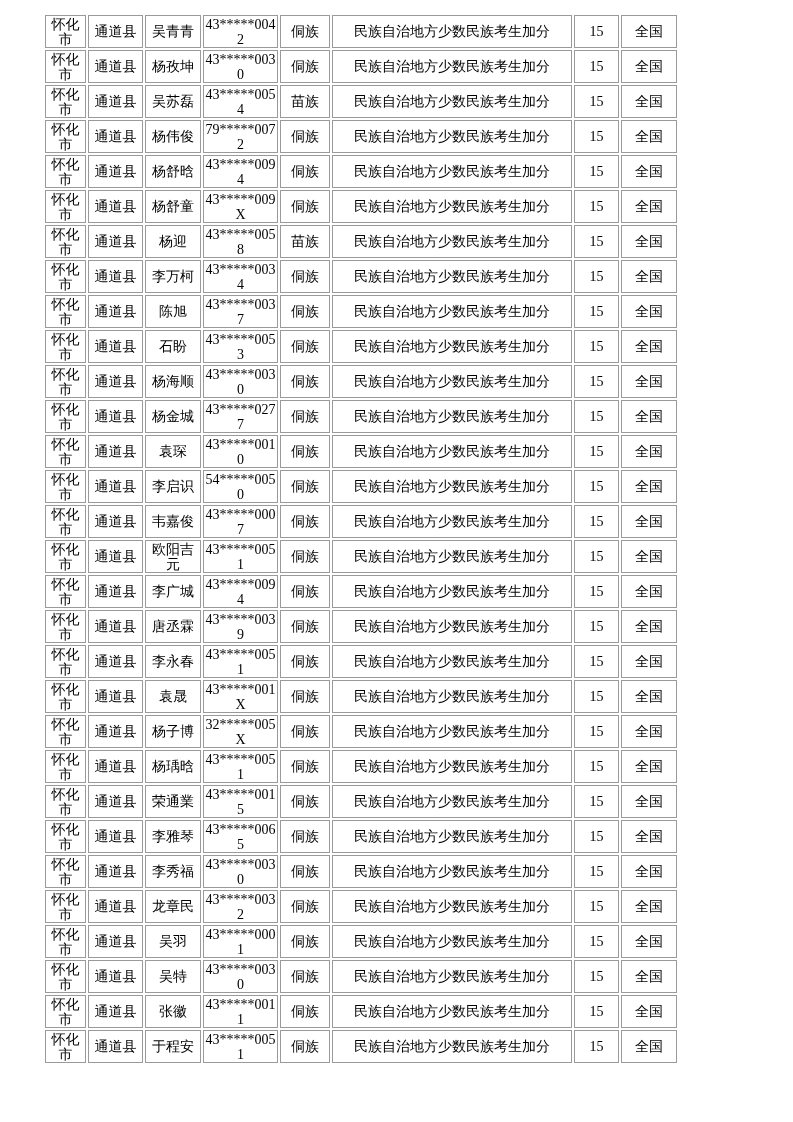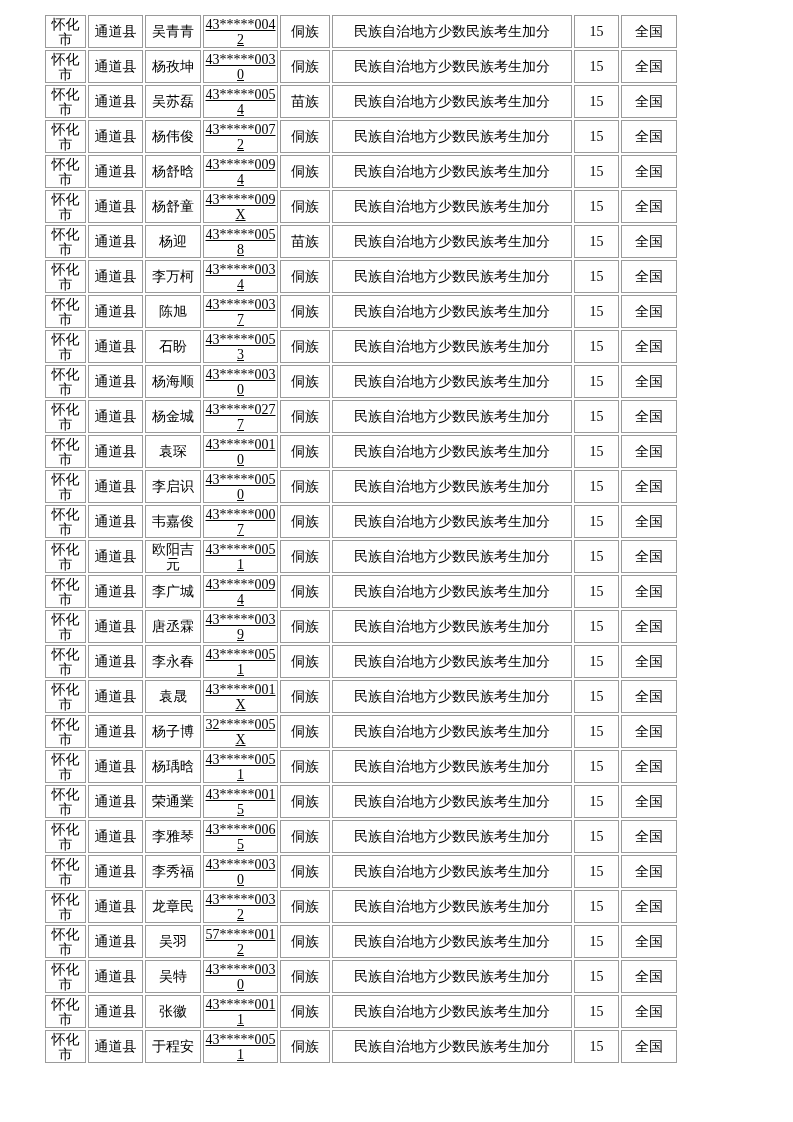--- a/index.html
+++ b/index.html
@@ -30,21 +30,20 @@
     padding: 0;
     text-align: center;
     vertical-align: middle;
     font-size: 14px;
     line-height: 15px;
     overflow: hidden;
   }
   td.c-id {
     word-break: break-all;
     letter-spacing: 0;
-    text-decoration: underline;
   }
 </style>
 </head>
 <body>
 
 <div>
   <table class="roster">
     <colgroup>
       <col style="width:41px">
       <col style="width:55px">
@@ -83,21 +82,21 @@
     <td class="c-id">43*****0054</td>
     <td class="c-ethnicity">苗族</td>
     <td class="c-reason">民族自治地方少数民族考生加分</td>
     <td class="c-points">15</td>
     <td class="c-scope">全国</td>
   </tr>
         <tr>
     <td class="c-city">怀化市</td>
     <td class="c-county">通道县</td>
     <td class="c-name">杨伟俊</td>
-    <td class="c-id">43*****0072</td>
+    <td class="c-id">79*****0072</td>
     <td class="c-ethnicity">侗族</td>
     <td class="c-reason">民族自治地方少数民族考生加分</td>
     <td class="c-points">15</td>
     <td class="c-scope">全国</td>
   </tr>
         <tr>
     <td class="c-city">怀化市</td>
     <td class="c-county">通道县</td>
     <td class="c-name">杨舒晗</td>
     <td class="c-id">43*****0094</td>
@@ -183,21 +182,21 @@
     <td class="c-id">43*****0010</td>
     <td class="c-ethnicity">侗族</td>
     <td class="c-reason">民族自治地方少数民族考生加分</td>
     <td class="c-points">15</td>
     <td class="c-scope">全国</td>
   </tr>
         <tr>
     <td class="c-city">怀化市</td>
     <td class="c-county">通道县</td>
     <td class="c-name">李启识</td>
-    <td class="c-id">43*****0050</td>
+    <td class="c-id">54*****0050</td>
     <td class="c-ethnicity">侗族</td>
     <td class="c-reason">民族自治地方少数民族考生加分</td>
     <td class="c-points">15</td>
     <td class="c-scope">全国</td>
   </tr>
         <tr>
     <td class="c-city">怀化市</td>
     <td class="c-county">通道县</td>
     <td class="c-name">韦嘉俊</td>
     <td class="c-id">43*****0007</td>
@@ -313,21 +312,21 @@
     <td class="c-id">43*****0032</td>
     <td class="c-ethnicity">侗族</td>
     <td class="c-reason">民族自治地方少数民族考生加分</td>
     <td class="c-points">15</td>
     <td class="c-scope">全国</td>
   </tr>
         <tr>
     <td class="c-city">怀化市</td>
     <td class="c-county">通道县</td>
     <td class="c-name">吴羽</td>
-    <td class="c-id">57*****0012</td>
+    <td class="c-id">43*****0001</td>
     <td class="c-ethnicity">侗族</td>
     <td class="c-reason">民族自治地方少数民族考生加分</td>
     <td class="c-points">15</td>
     <td class="c-scope">全国</td>
   </tr>
         <tr>
     <td class="c-city">怀化市</td>
     <td class="c-county">通道县</td>
     <td class="c-name">吴特</td>
     <td class="c-id">43*****0030</td>

